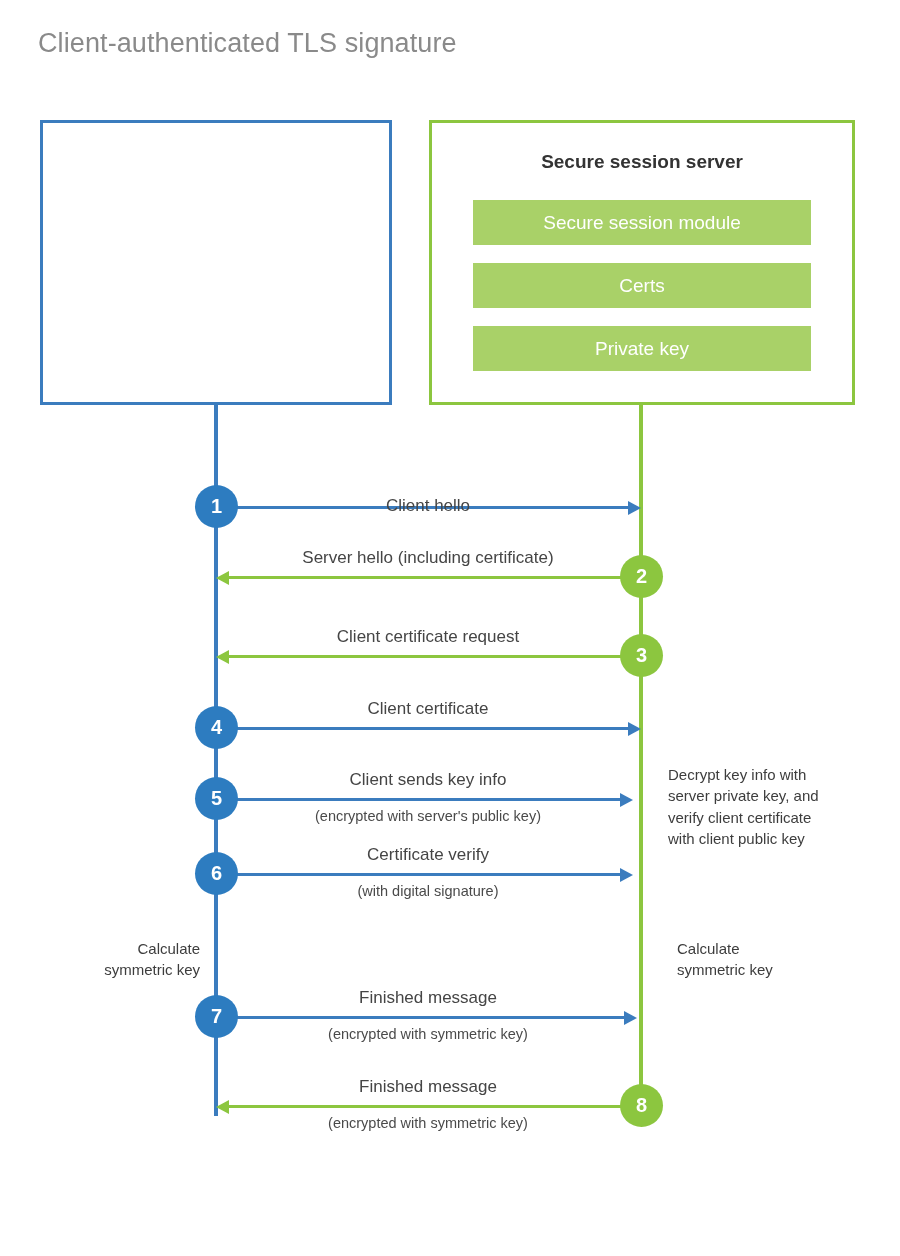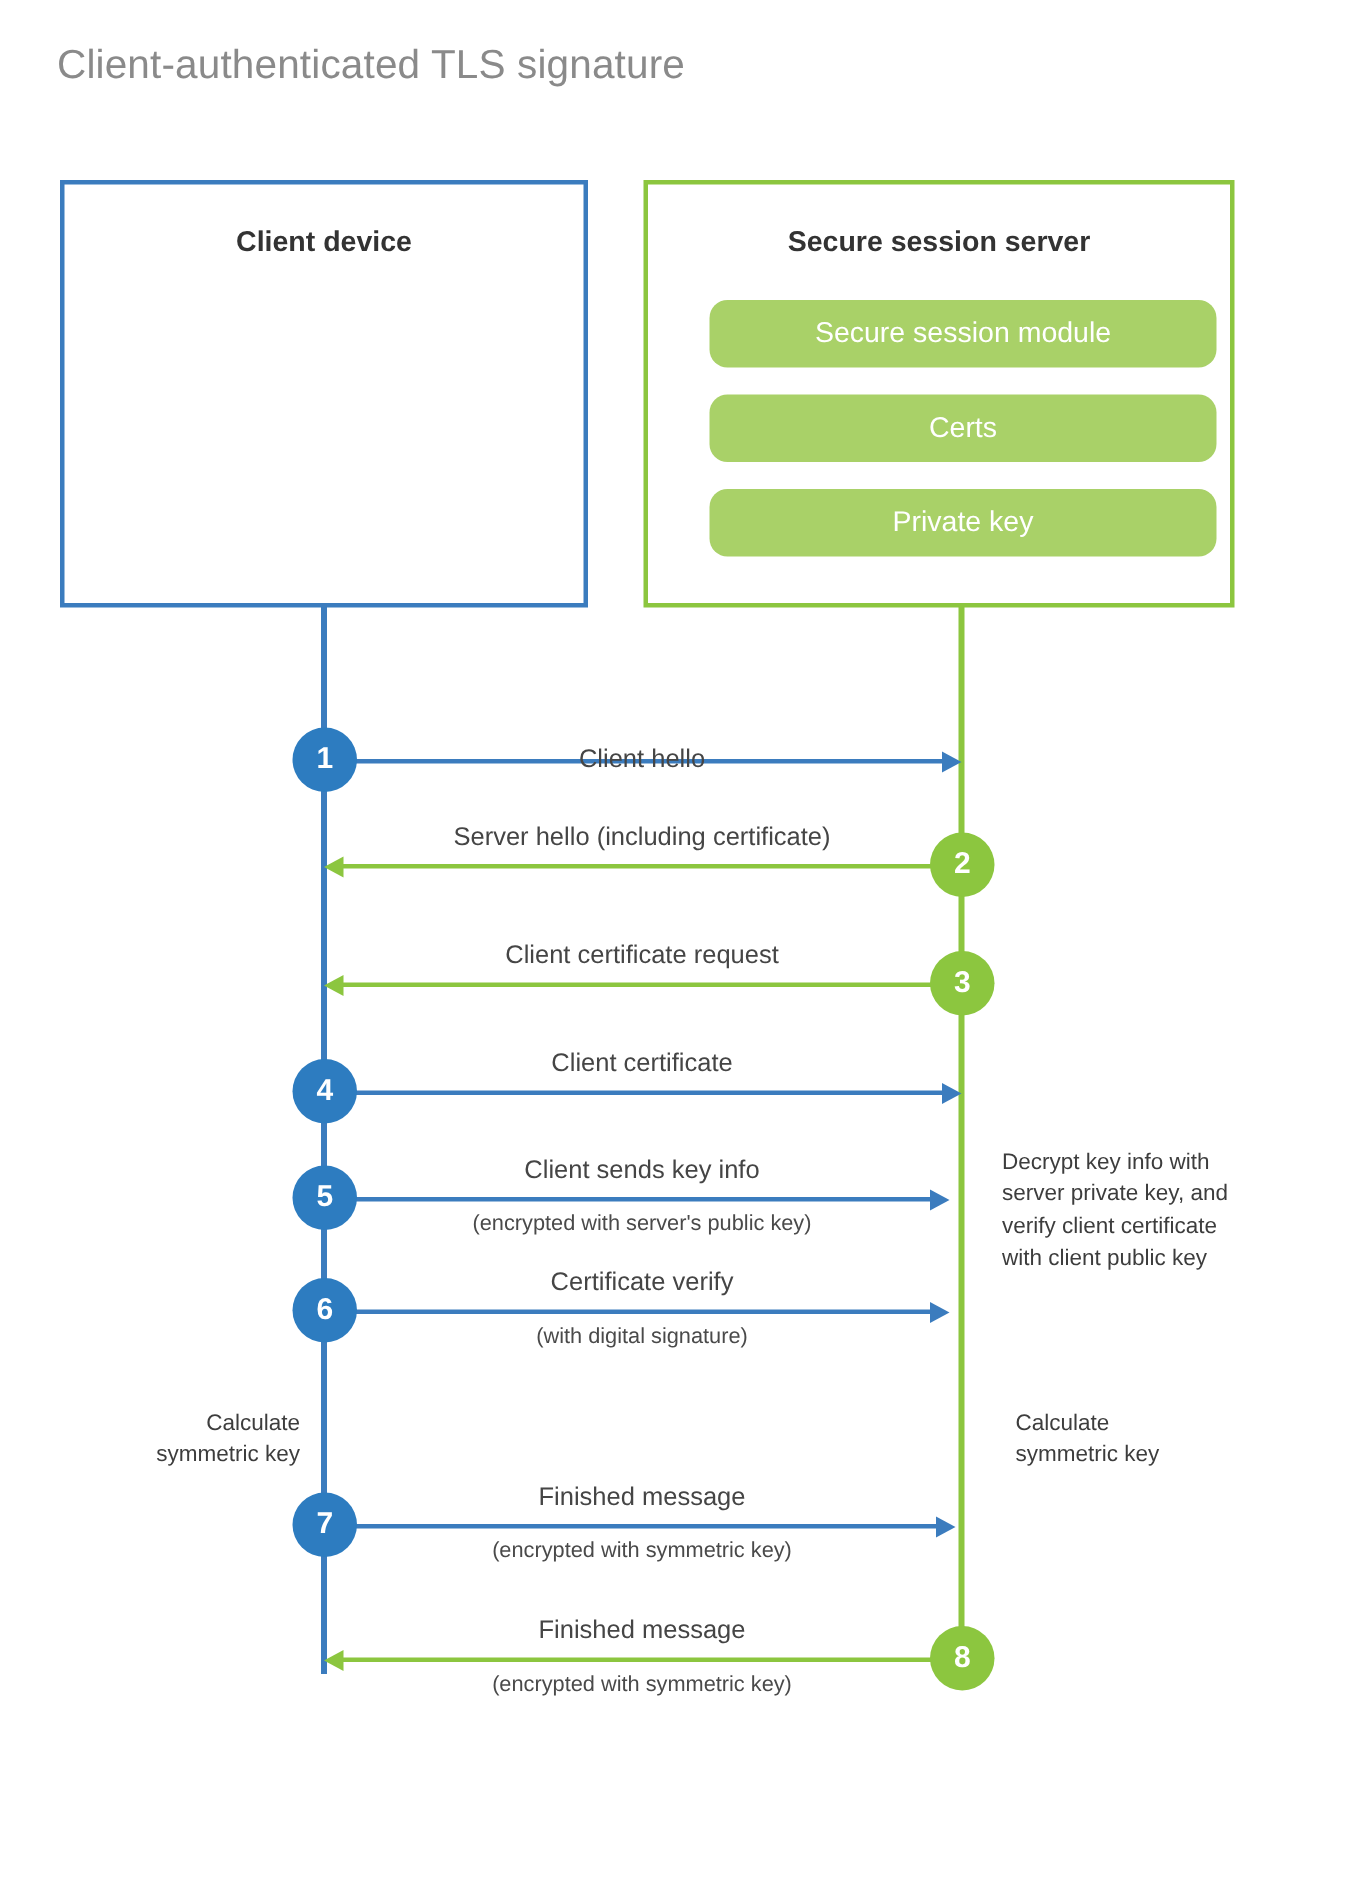--- a/index.html
+++ b/index.html
@@ -44,21 +44,21 @@
   .party-box.client {
     left: 40px;
     top: 120px;
     width: 352px;
     height: 285px;
     border: 3px solid #3b7cbe;
   }
   .party-box.server {
     left: 429px;
     top: 120px;
-    width: 394px;
+    width: 426px;
     height: 285px;
     border: 3px solid #8cc63f;
   }
   .party-title {
     position: absolute;
     left: 0;
     right: 0;
     top: 28px;
     text-align: center;
     font-size: 19px;
@@ -70,21 +70,20 @@
     position: absolute;
     box-sizing: border-box;
     display: flex;
     align-items: center;
     justify-content: center;
     text-align: center;
     color: #ffffff;
     font-size: 19px;
     font-weight: 400;
     line-height: 1.25;
-    border-radius: 12px;
   }
   .inner-block.blue {
     background: #619ed6;
     left: 35px;
     top: 76px;
     width: 276px;
     height: 176px;
   }
   .inner-block.green {
     background: #a9d168;
@@ -173,21 +172,20 @@
   .note.left-align  { text-align: left; }
 </style>
 </head>
 <body>
 
 <div id="diagram">
 
   <div class="page-title">Client-authenticated TLS signature</div>
 
   <div class="party-box client">
-    <div class="party-title">Client device</div>
   </div>
 
   <div class="party-box server">
     <div class="party-title">Secure session server</div>
     <div class="inner-block green g0">Secure session module</div>
     <div class="inner-block green g1">Certs</div>
     <div class="inner-block green g2">Private key</div>
   </div>
 
   <div class="lifeline client"></div>

